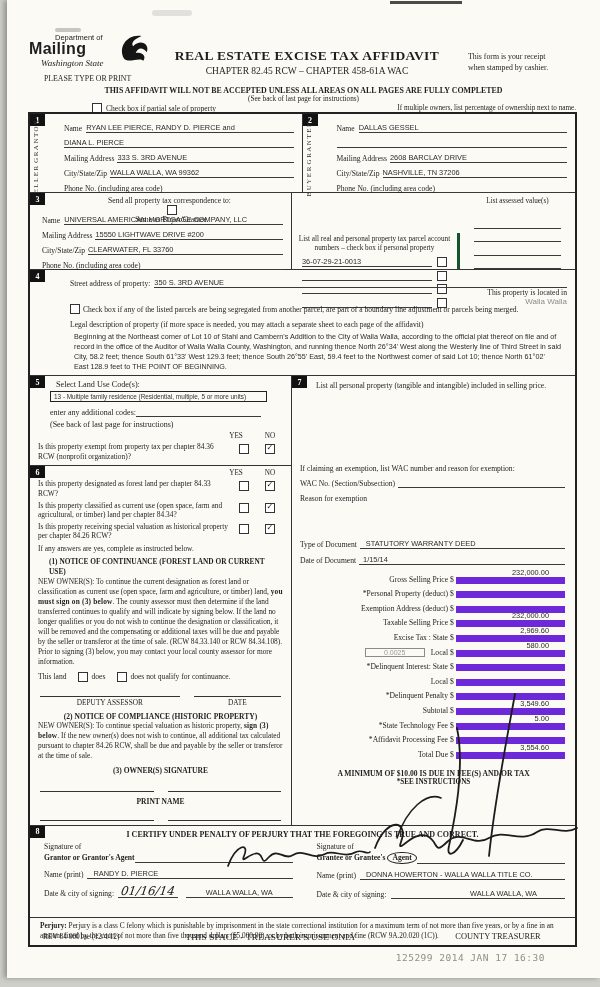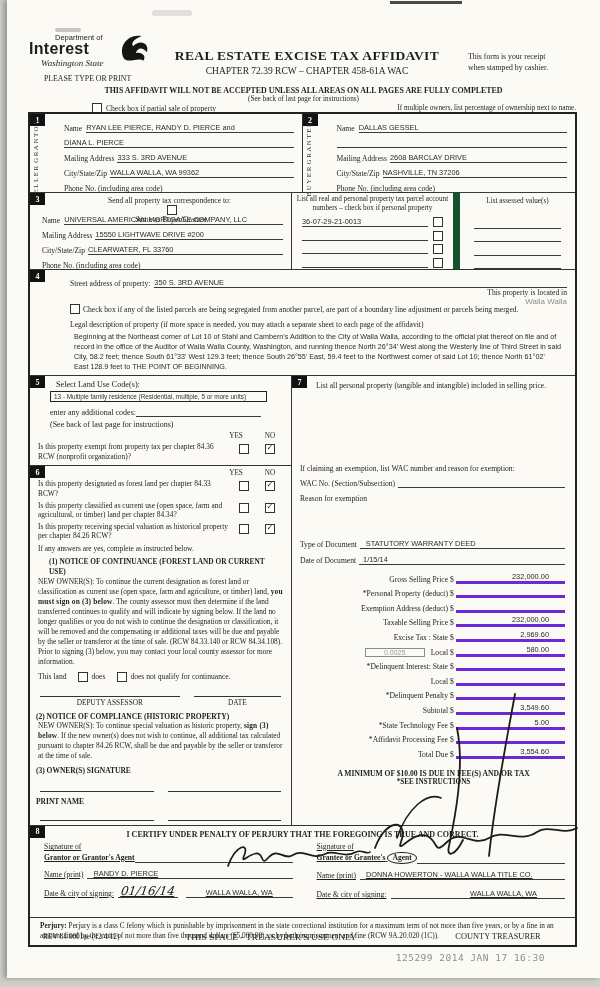--- a/index.html
+++ b/index.html
@@ -39,21 +39,21 @@
   .row{position:relative;border-bottom:1px solid #333;}
   
   #row-parties{display:flex;height:78px;}
   .party{position:relative;width:50%;padding-top:4px;box-sizing:border-box;}
   .party.left{border-right:1px solid #333;}
   .party .fields{margin-left:26px;}
   .party .vwrap{position:absolute;left:2px;top:14px;bottom:2px;display:flex;align-items:center;}
   
   #row-corr{display:flex;height:76px;}
   #corr-left{position:relative;width:262px;border-right:1px solid #333;box-sizing:border-box;padding-top:3px;}
-  #corr-mid{position:relative;width:168px;border-right:7px solid #14532d;box-sizing:border-box;}
+  #corr-mid{position:relative;width:168px;border-right:3px solid #14532d;box-sizing:border-box;margin-top:40px;}
   #corr-right{position:relative;flex:1;}
   .colhead{text-align:center;font-size:7.2px;line-height:1.3;margin-top:2px;}
   .parcel-row{display:flex;align-items:flex-end;margin:0 10px;height:13.5px;}
   .parcel-row .cb{margin-left:5px;margin-bottom:0;}
   .assessed-row{display:flex;align-items:flex-end;margin:0 14px;height:13.5px;}
   
   #row-prop{height:106px;padding-top:4px;box-sizing:border-box;}
   #row-prop .frow{margin-left:40px;margin-right:8px;}
   .legal-text{font-family:"Liberation Sans",sans-serif;font-size:7.2px;line-height:1.38;color:#2b2b2b;margin:3px 14px 0 44px;}
   
@@ -63,47 +63,47 @@
   #sec5{position:relative;border-bottom:1px solid #333;padding:4px 6px 2px 6px;}
   #sec6{position:relative;padding:2px 6px 4px 6px;}
   .usecode-box{border:1px solid #222;margin:2px 18px 0 14px;padding:1px 3px;font-family:"Liberation Sans",sans-serif;font-size:6.4px;color:#333;}
   .yn-head{display:flex;font-size:7.2px;margin:3px 2px 1px 2px;gap:8px;}
   .yn-head .gap{flex:1;}
   .yn-head span{width:26px;text-align:center;}
   .qrow{display:flex;margin:2px 2px 2px 2px;}
   .qtext{flex:1;font-size:7.4px;line-height:1.3;}
   .qcb{width:26px;display:flex;justify-content:center;align-items:flex-start;padding-top:2px;}
   .para{font-size:7.35px;line-height:1.36;text-align:left;margin:3px 2px;}
-  .ctitle{font-weight:bold;font-size:7.5px;margin-top:5px;}
+  .ctitle{font-weight:bold;font-size:7.5px;text-align:center;margin-top:5px;}
   .sig-lines{display:flex;margin:14px 4px 0 4px;gap:14px;}
   .sig-lines .l1{flex:1.6;border-bottom:1px solid #333;}
   .sig-lines .l2{flex:1;border-bottom:1px solid #333;}
   .under-lbls{display:flex;margin:1px 4px 0 4px;gap:14px;font-size:7.3px;}
   .under-lbls .l1{flex:1.6;text-align:center;}
   .under-lbls .l2{flex:1;text-align:center;}
   
   #sec7-top{margin:4px 8px 0 24px;font-size:7.6px;line-height:1.45;}
   .rline{display:flex;align-items:flex-end;margin:0 10px 0 8px;height:16px;font-size:7.6px;}
   .rline .fl{margin-left:3px;}
   #exempt-block{margin-top:68px;}
   #doc-block{margin-top:30px;}
   .mrow{display:flex;align-items:flex-end;height:14.6px;margin:0 10px 0 8px;}
   .mlabel{width:148px;text-align:right;font-size:7.6px;flex:none;}
   .mlabel.short{width:78px;}
   .dollar{width:8px;text-align:center;font-size:7.6px;flex:none;}
-  .mline{flex:1;border-bottom:3px solid #6d28d9;display:flex;justify-content:flex-end;align-items:center;}
+  .mline{flex:1;border-bottom:7px solid #6d28d9;display:flex;justify-content:flex-end;align-items:center;}
   .mval{font-family:"Liberation Sans",sans-serif;font-size:7.4px;color:#2b2b2b;padding-right:16px;}
   .ratebox{width:58px;border:1px solid #8b8b8b;color:#9a9a96;font-family:"Liberation Sans",sans-serif;font-size:7px;text-align:center;margin-right:6px;flex:none;}
   #min-note{text-align:center;font-weight:bold;font-size:7.6px;margin-top:10px;}
   #see-instr{text-align:center;font-weight:bold;font-size:7.2px;}
   
   #row-sign{height:92px;padding-top:2px;box-sizing:border-box;}
   #certify-line{text-align:center;font-weight:bold;font-size:8px;margin-top:2px;}
   #sign-cols{display:flex;margin-top:3px;}
-  .scol{position:relative;width:50%;box-sizing:border-box;padding:0 10px 0 14px;text-decoration:underline;}
+  .scol{position:relative;width:50%;box-sizing:border-box;padding:0 10px 0 14px;}
   .sig-label{font-size:7.6px;line-height:1.35;}
   .sigline-row{display:flex;align-items:flex-end;}
   .sigline-row .fl{height:22px;}
   .agent-circle{border:1px solid #222;border-radius:50%;padding:0 4px;display:inline-block;}
   .nrow{display:flex;align-items:flex-end;height:16px;font-size:7.6px;}
   .nrow .fl{margin-left:4px;}
   .hand{font-family:"DejaVu Serif",serif;font-style:italic;font-size:12px;transform:skewX(-8deg);color:#1a1a1a;line-height:1;}
   
   #row-perjury{border-bottom:none;padding:3px 8px 4px 10px;font-size:7.3px;line-height:1.4;}
   
@@ -124,26 +124,26 @@
     <div class="artifact" style="left:383px;top:1px;width:72px;height:3px;opacity:.85;"></div>
     <div class="artifact" style="left:48px;top:28px;width:26px;height:4px;opacity:.25;border-radius:3px;"></div>
     <div class="artifact" style="left:145px;top:10px;width:40px;height:6px;opacity:.12;border-radius:4px;"></div>
 
     <div id="header">
       <div id="logo">
         <svg width="34" height="34" viewBox="0 0 40 40">
           <path d="M8 32 C1 19 12 3 29 6 C20 10 16 14 19 18 C27 9 39 15 35 25 C30 18 24 20 22 26 C29 24 35 29 31 35 C26 30 13 39 8 32 Z" fill="#151515"></path>
         </svg>
         <div class="dept">Department of</div>
-        <div class="rev">Interest</div>
+        <div class="rev">Mailing</div>
         <div class="state">Washington State</div>
       </div>
       <div id="title-block">
         <div class="t1">REAL ESTATE EXCISE TAX AFFIDAVIT</div>
-        <div class="t2">CHAPTER 72.39 RCW – CHAPTER 458-61A WAC</div>
+        <div class="t2">CHAPTER 82.45 RCW – CHAPTER 458-61A WAC</div>
       </div>
       <div id="receipt-note">
         <div>This form is your receipt</div>
         <div>when stamped by cashier.</div>
       </div>
       <div id="type-print">PLEASE TYPE OR PRINT</div>
       <div id="warning">THIS AFFIDAVIT WILL NOT BE ACCEPTED UNLESS ALL AREAS ON ALL PAGES ARE FULLY COMPLETED</div>
       <div id="see-back-top">(See back of last page for instructions)</div>
       <div id="partial-row">
         <span class="cb"></span>

